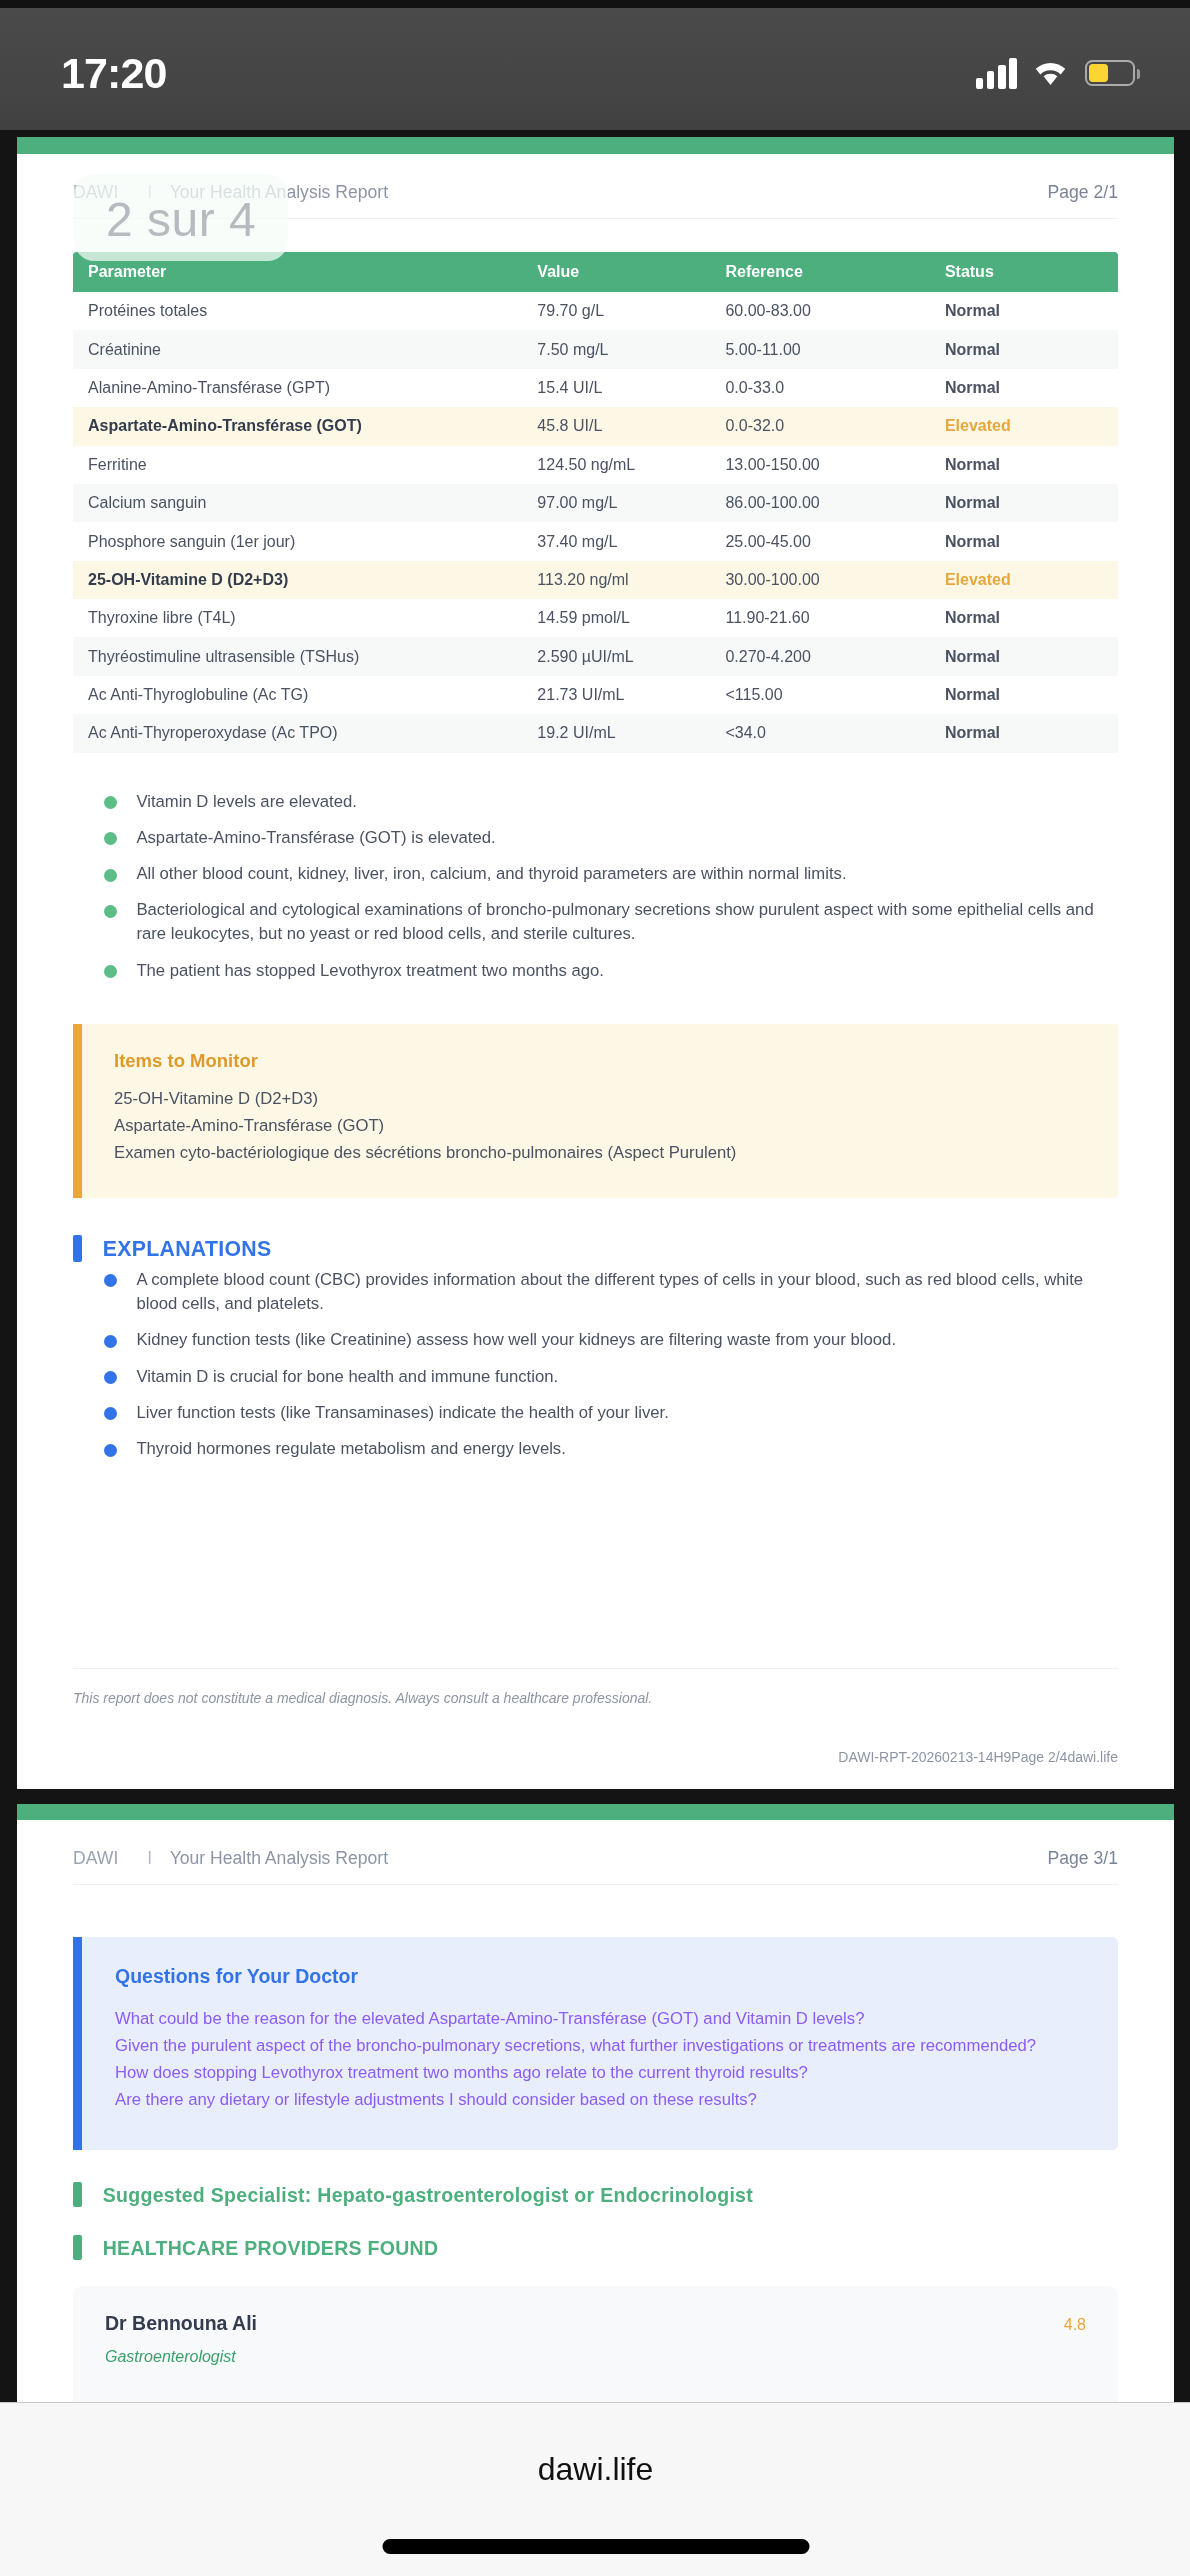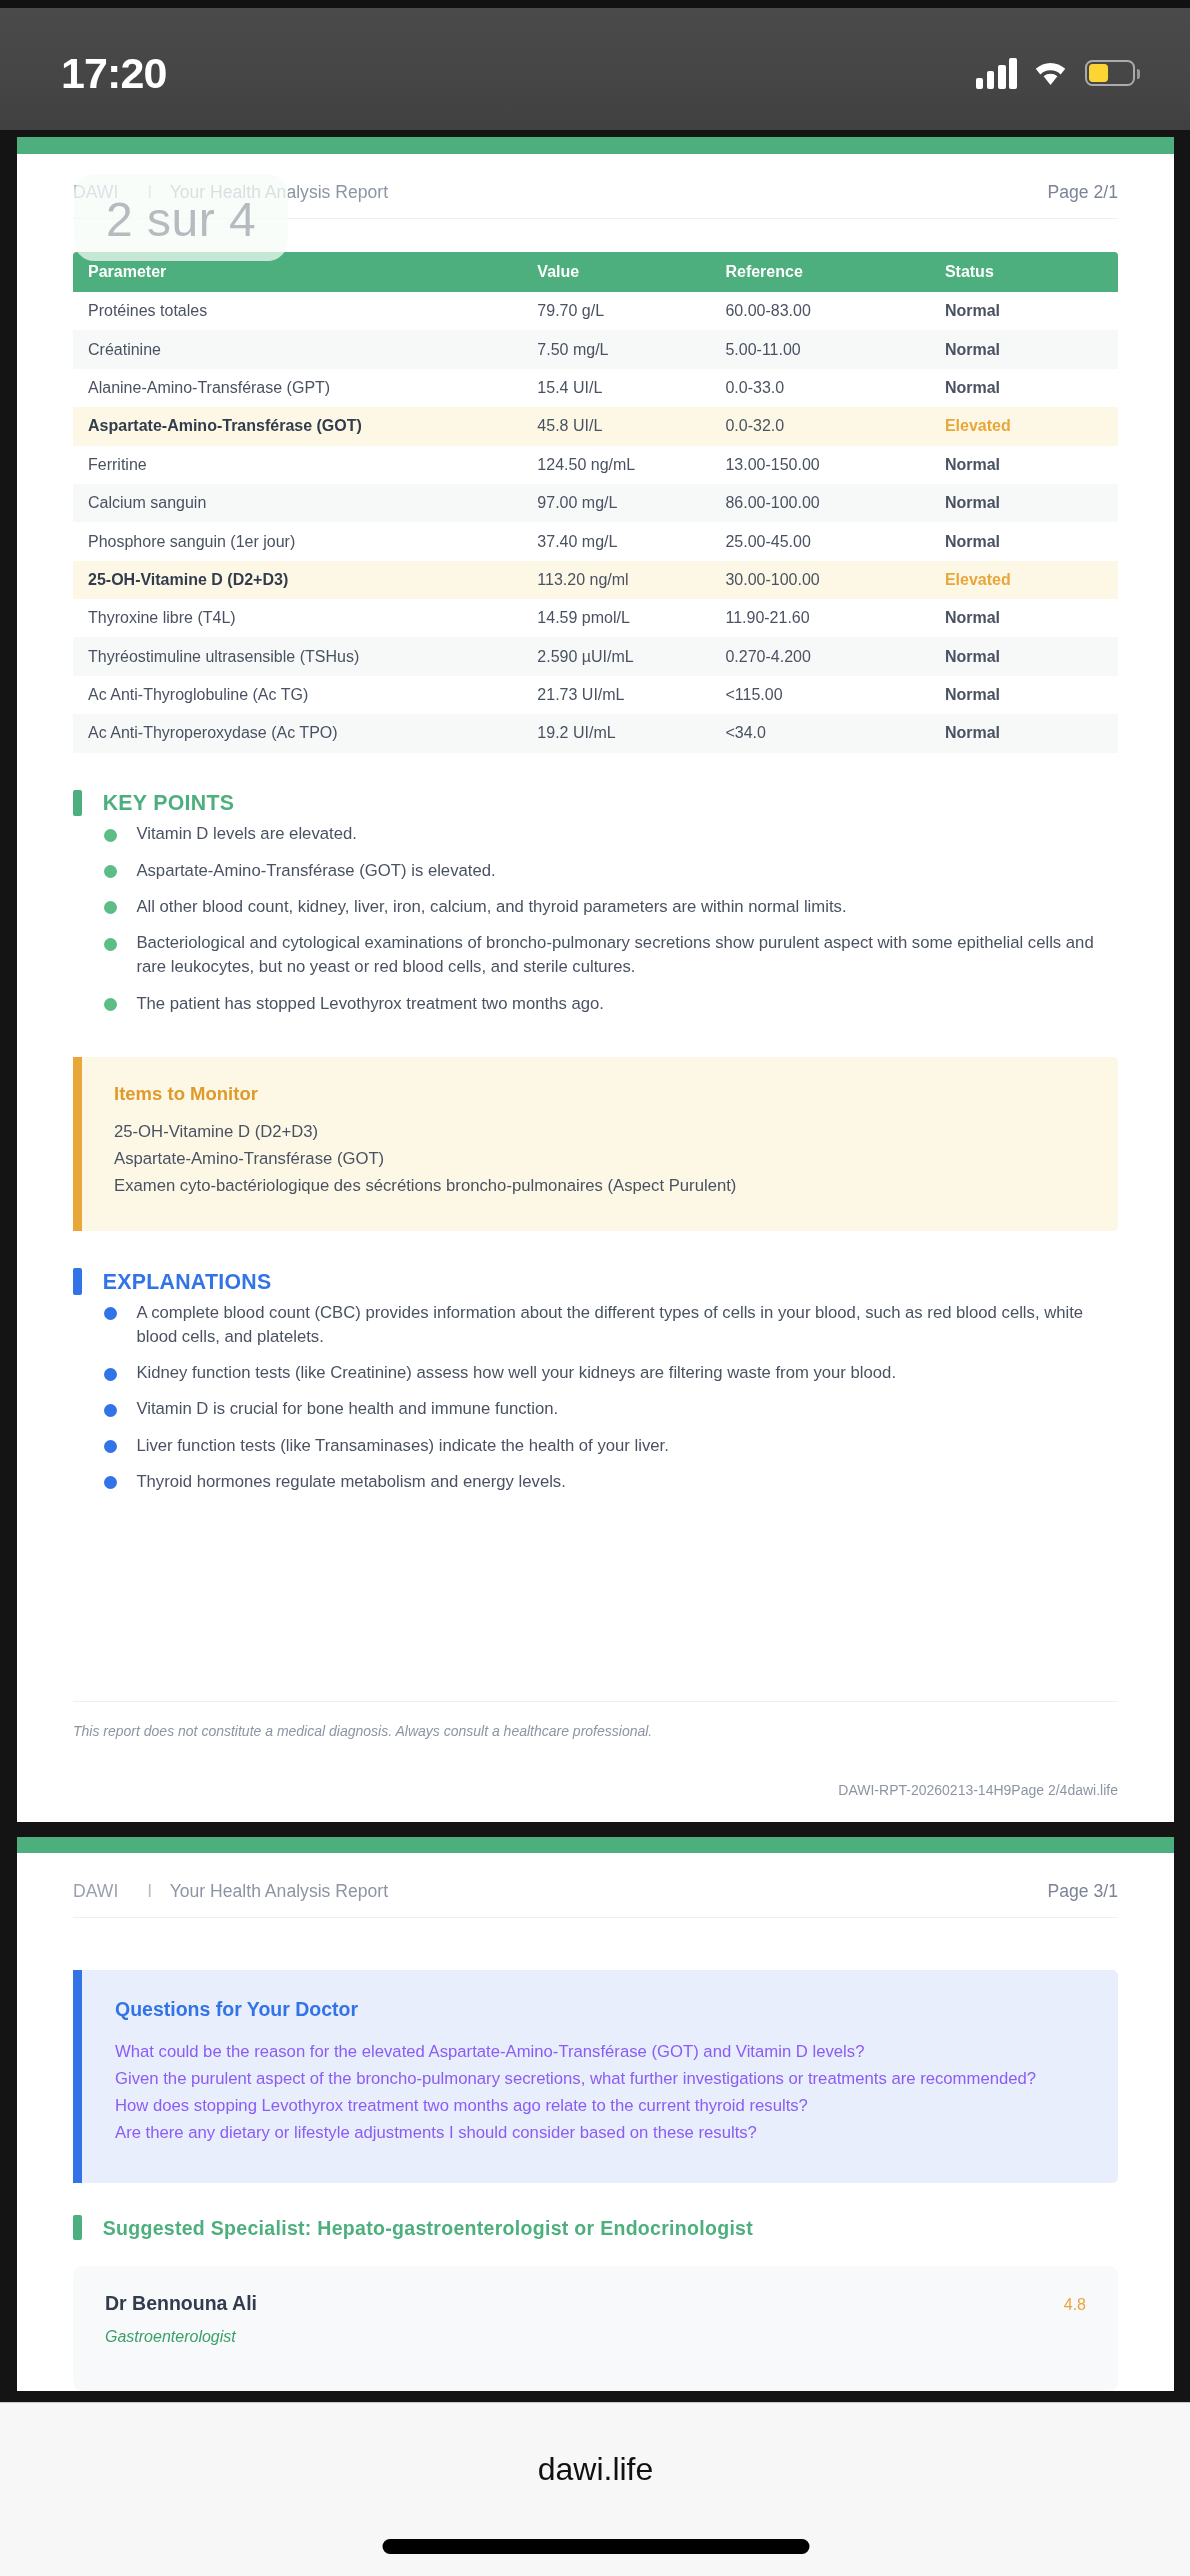--- a/index.html
+++ b/index.html
@@ -253,24 +253,20 @@
             <tr class="alt">
               <td class="param">Ac Anti-Thyroperoxydase (Ac TPO)</td>
               <td>19.2 UI/mL</td>
               <td>&lt;34.0</td>
               <td class="status">Normal</td>
             </tr>
           </tbody>
         </table>
 
         <div class="section">
-          <div class="sec-head">
-            <div class="sec-bar green"></div>
-            <div class="sec-title green">KEY POINTS</div>
-          </div>
           <ul class="bullets green">
             <li>Vitamin D levels are elevated.</li>
             <li>Aspartate-Amino-Transférase (GOT) is elevated.</li>
             <li>All other blood count, kidney, liver, iron, calcium, and thyroid parameters are within normal limits.</li>
             <li>Bacteriological and cytological examinations of broncho-pulmonary secretions show purulent aspect with some epithelial cells and rare leukocytes, but no yeast or red blood cells, and sterile cultures.</li>
             <li>The patient has stopped Levothyrox treatment two months ago.</li>
           </ul>
         </div>
 
         <div class="monitor">
@@ -328,20 +324,24 @@
           <p>Given the purulent aspect of the broncho-pulmonary secretions, what further investigations or treatments are recommended?</p>
           <p>How does stopping Levothyrox treatment two months ago relate to the current thyroid results?</p>
           <p>Are there any dietary or lifestyle adjustments I should consider based on these results?</p>
         </div>
 
         <div class="specialist">
           <div class="sec-bar green"></div>
           <div class="sec-title green">Suggested Specialist: Hepato-gastroenterologist or Endocrinologist</div>
         </div>
 
+        <div class="specialist" style="margin-top:28px;">
+          <div class="sec-bar green"></div>
+          <div class="sec-title green">HEALTHCARE PROVIDERS FOUND</div>
+        </div>
 
         <div class="provider-card">
           <div class="provider-top">
             <div class="provider-name">Dr Bennouna Ali</div>
             <div class="provider-rating">4.8</div>
           </div>
           <div class="provider-spec">Gastroenterologist</div>
 
         </div>
       </div>

